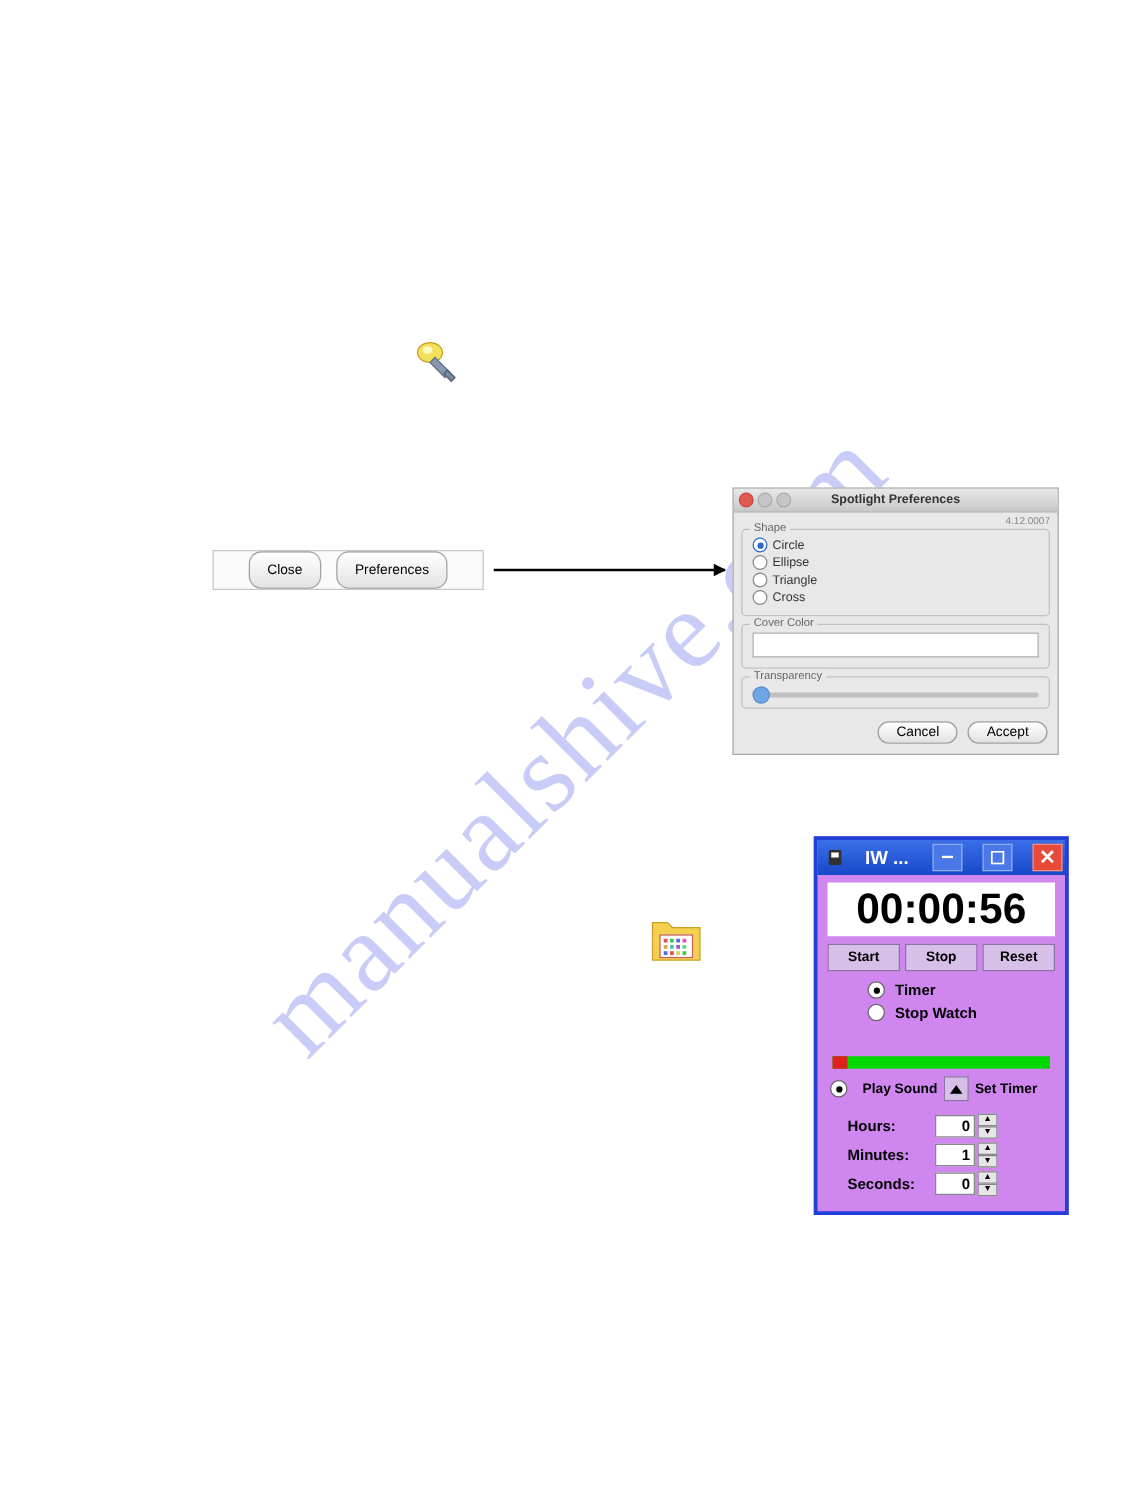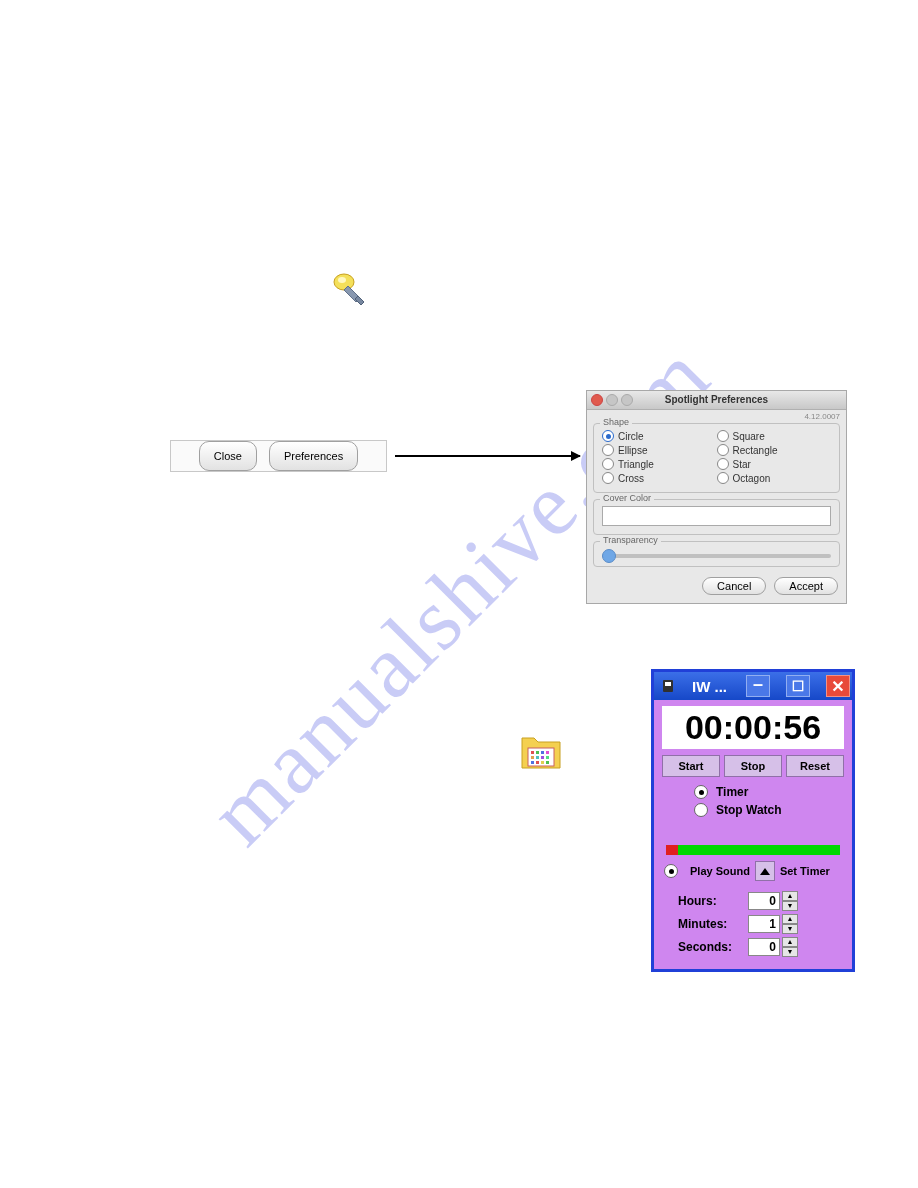--- a/index.html
+++ b/index.html
@@ -429,38 +429,20 @@
             <span class="dot"></span>
             <span>Ellipse</span>
           </div>
         <div class="radio">
             <span class="dot"></span>
             <span>Triangle</span>
           </div>
         <div class="radio">
             <span class="dot"></span>
             <span>Cross</span>
-          </div>
-      </div>
-      <div class="shape-col">
-        <div class="radio">
-            <span class="dot"></span>
-            <span>Square</span>
-          </div>
-        <div class="radio">
-            <span class="dot"></span>
-            <span>Rectangle</span>
-          </div>
-        <div class="radio">
-            <span class="dot"></span>
-            <span>Star</span>
-          </div>
-        <div class="radio">
-            <span class="dot"></span>
-            <span>Octagon</span>
           </div>
       </div>
     </div>
   </div>
 
   <div class="fieldset">
     <span class="legend">Cover Color</span>
     <div class="color-box"></div>
   </div>
 

